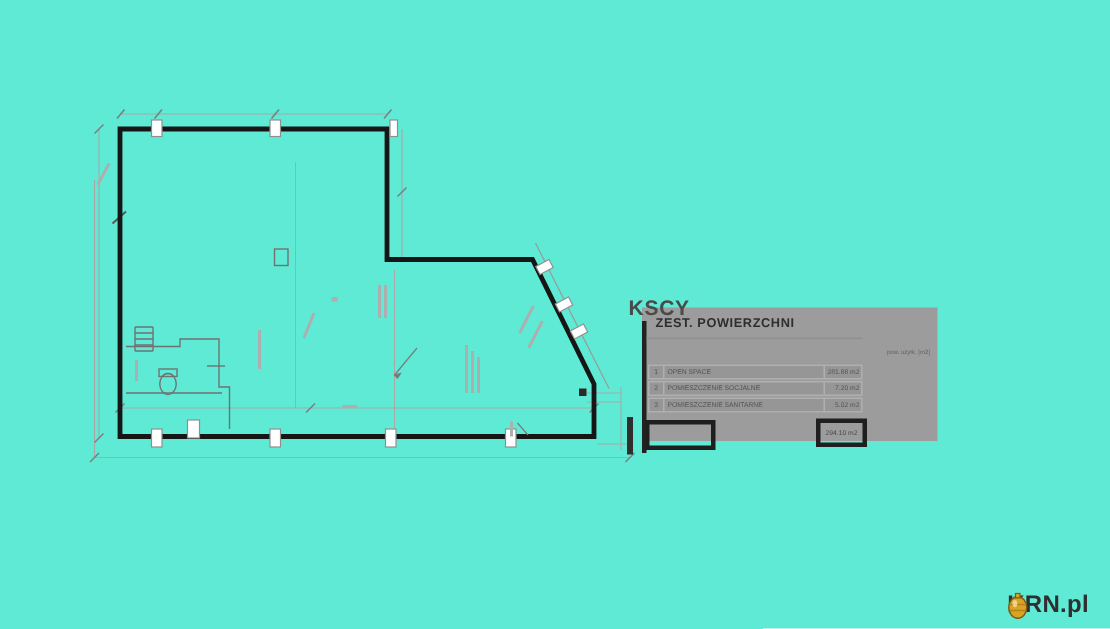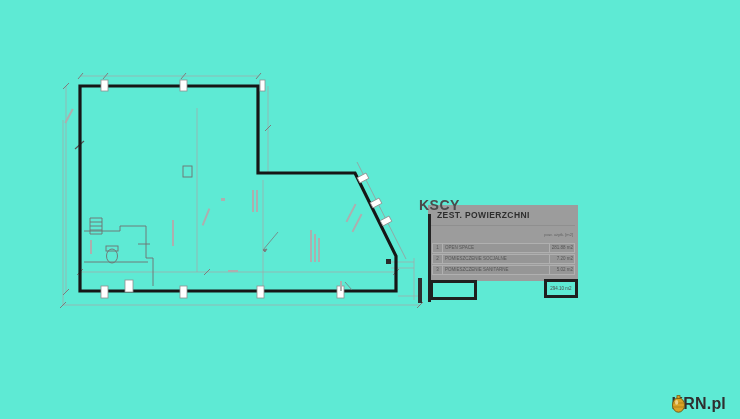--- a/index.html
+++ b/index.html
@@ -5,22 +5,22 @@
   html,body{margin:0;padding:0;background:#fff;}
   #stage{position:relative;width:740px;height:419px;background:#5eead4;overflow:hidden;
          font-family:Liberation Sans, sans-serif;}
   svg{position:absolute;left:0;top:0;}
 
   
   .watermark{position:absolute;left:419px;top:197px;font-size:14px;font-weight:bold;
              color:#4a4a4a;letter-spacing:0.5px;filter:blur(0.4px);z-index:3;}
 
   
-  .panel{position:absolute;left:428px;top:205px;width:150px;height:76px;
-         background:#9c9c9c;z-index:2;}
+  .panel{position:absolute;left:428px;top:205px;width:150px;height:89px;
+         background:#9c9c9c;z-index:2;padding-left:47px;}
   .panel .leftbar{position:absolute;left:0;top:9px;width:3px;height:88px;background:#222;}
   .panel-title{position:absolute;left:9px;top:5px;font-size:8.5px;font-weight:bold;
                color:#2e2e2e;letter-spacing:0.4px;white-space:nowrap;}
   .title-rule{position:absolute;left:3px;top:20px;width:144px;height:0;
               border-top:1px solid #8f8f8f;}
   .unit-header{position:absolute;right:5px;top:27px;font-size:4px;color:#626262;}
   .rows{position:absolute;left:4px;top:38px;width:143px;}
   .trow{display:flex;height:10px;margin-bottom:1px;background:#969696;
         border:1px solid #b0b0b0;box-sizing:border-box;align-items:center;}
   .cell{font-size:4.5px;color:#555;overflow:hidden;white-space:nowrap;line-height:8px;}

